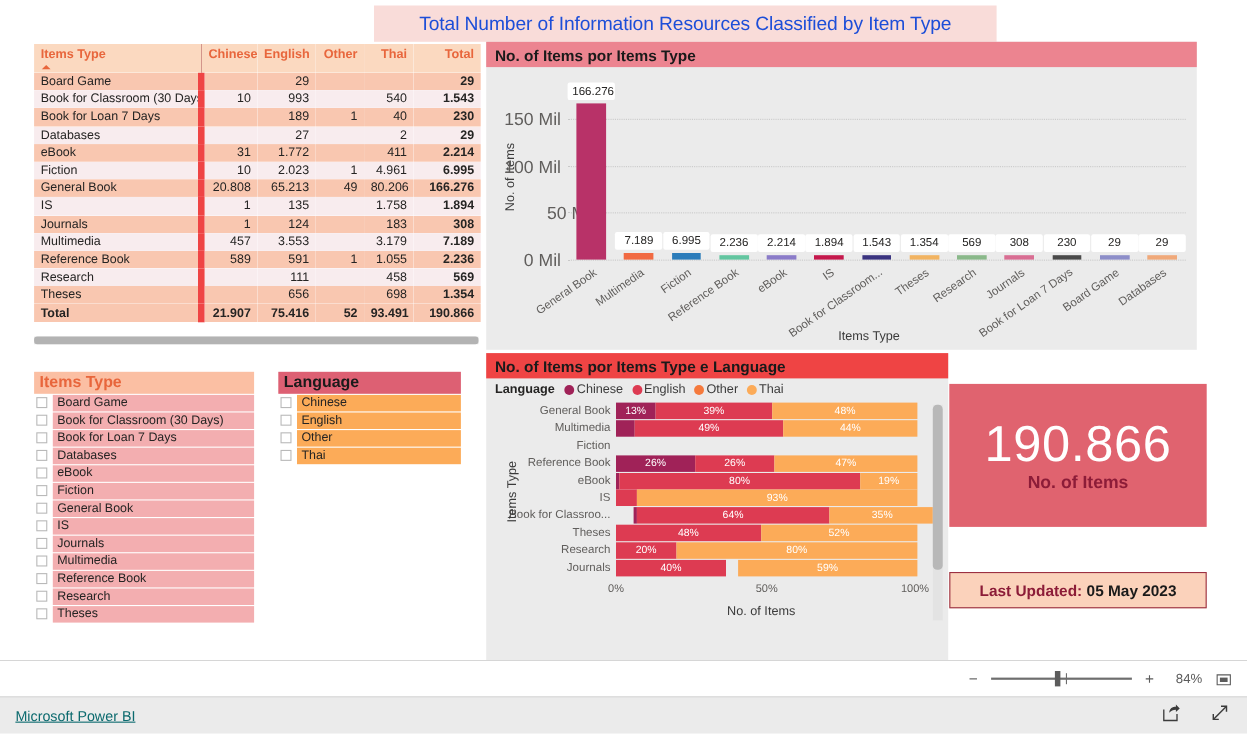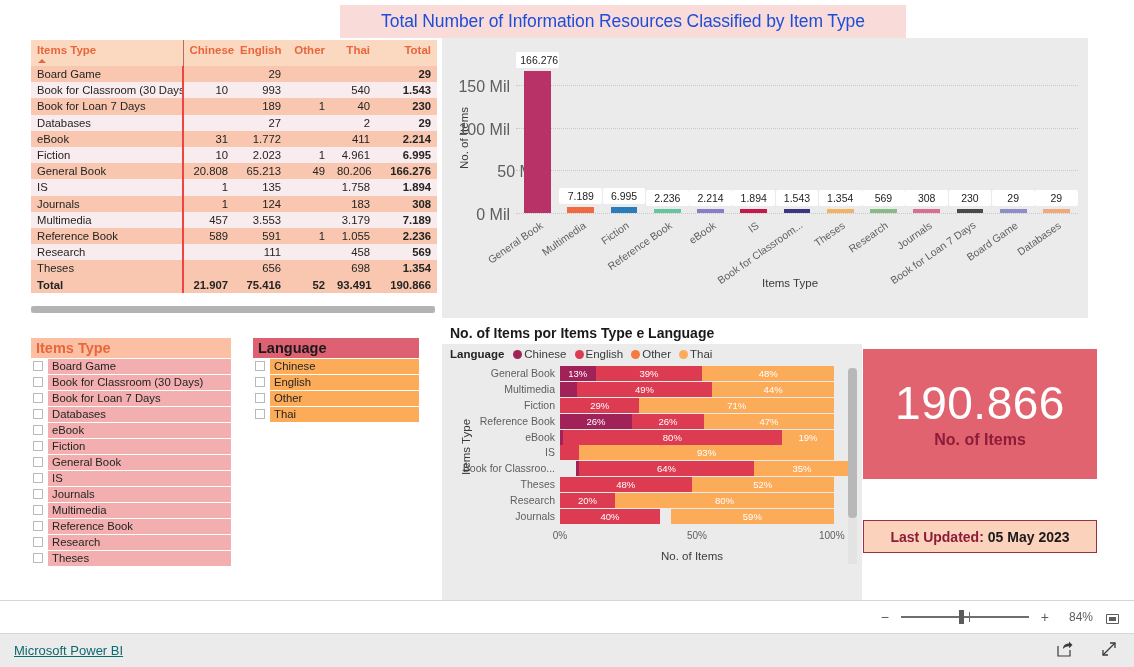--- a/index.html
+++ b/index.html
@@ -67,21 +67,21 @@
   table.mx td {
     padding: 2px 6px;
     text-align: right;
     color: #252423;
     height: 16.2px;
     font-size: 11.3px;
     white-space: nowrap;
     overflow: hidden;
   }
   table.mx td.c0 { text-align: left; }
-  table.mx td.sep { border-left: 2px solid #ef4444; }
+  table.mx td.sep { border-left: 6px solid #ef4444; }
   table.mx tr.odd td { background: #f9c7b0; }
   table.mx tr.even td { background: #f8ecee; }
   table.mx tr.totalrow td { background: #f9c7b0; font-weight: bold; }
   table.mx td.tot { font-weight: bold; }
   #matrix-scroll {
     position: absolute; left: 31px; top: 306px;
     width: 404px; height: 7px;
     background: #e6e6e6;
   }
   #matrix-scroll .thumb {
@@ -141,21 +141,21 @@
     position: absolute;
     font-size: 10.5px; color: #605e5c;
     white-space: nowrap;
     transform-origin: right top;
     transform: rotate(-35deg);
     text-align: right;
   }
 
   
   #stackchart { left: 442px; top: 321px; width: 420px; height: 279px; }
-  #stackchart .visual-title { background: #ffffff; }
+  #stackchart .visual-title { background: #ef4444; }
   .legend-row {
     position: absolute; left: 8px; top: 27px;
     display: flex; align-items: center; gap: 4px;
     font-size: 11.5px; color: #252423;
   }
   .legend-row .lg-title { font-weight: bold; margin-right: 5px; }
   .legend-item { display: flex; align-items: center; gap: 2px; margin-right: 4px; color: #3b3b3b; }
   .dot { width: 9px; height: 9px; border-radius: 50%; display: inline-block; }
   .srow { position: absolute; height: 15px; }
   .seg { position: absolute; top: 0; height: 15px; overflow: hidden; }
@@ -426,20 +426,21 @@
               <td>190.866</td>
             </tr>
           </tbody>
       </table>
     </div>
     <div id="matrix-scroll">
       <div class="thumb"></div>
     </div>
 
     <div class="visual" id="colchart">
+      <div class="visual-title">No. of Items por Items Type</div>
       <div class="plotwrap" id="colplot">
           <div class="axis-title-y" style="left: 16px; top: 130.5px;">No. of Items</div>
           <div class="gridline" style="left: 74px; top: 175px; width: 562px;"></div>
           <div class="ytick" style="top: 168px; right: 578px; width: 60px;">0 Mil</div>
           <div class="gridline" style="left: 74px; top: 132.429px; width: 562px;"></div>
           <div class="ytick" style="top: 125.429px; right: 548px; width: 60px;">50 Mil</div>
           <div class="gridline" style="left: 74px; top: 89.8571px; width: 562px;"></div>
           <div class="ytick" style="top: 82.8571px; right: 578px; width: 60px;">100 Mil</div>
           <div class="gridline" style="left: 74px; top: 47.2857px; width: 562px;"></div>
           <div class="ytick" style="top: 40.2857px; right: 578px; width: 60px;">150 Mil</div>
@@ -526,28 +527,20 @@
               <span></span>
             </div>
             <div class="seg" style="left: 16.6061px; width: 135.616px; background: rgb(221, 59, 82);">
               <span>49%</span>
             </div>
             <div class="seg" style="left: 152.222px; width: 121.778px; background: rgb(252, 171, 88);">
               <span>44%</span>
             </div>
           </div>
           <div class="ylabel-cat" style="top: 55px; right: 307px; width: 120px;">Fiction</div>
-          <div class="srow" style="left: 118px; top: 54px; width: 274px;">
-            <div class="seg" style="left: 0px; width: 79.46px; background: rgb(221, 59, 82);">
-              <span>29%</span>
-            </div>
-            <div class="seg" style="left: 79.46px; width: 194.54px; background: rgb(252, 171, 88);">
-              <span>71%</span>
-            </div>
-          </div>
           <div class="ylabel-cat" style="top: 70.8px; right: 307px; width: 120px;">Reference Book</div>
           <div class="srow" style="left: 118px; top: 69.8px; width: 274px;">
             <div class="seg" style="left: 0px; width: 71.9596px; background: rgb(160, 34, 88);">
               <span>26%</span>
             </div>
             <div class="seg" style="left: 71.9596px; width: 71.9596px; background: rgb(221, 59, 82);">
               <span>26%</span>
             </div>
             <div class="seg" style="left: 143.919px; width: 130.081px; background: rgb(252, 171, 88);">
               <span>47%</span>

